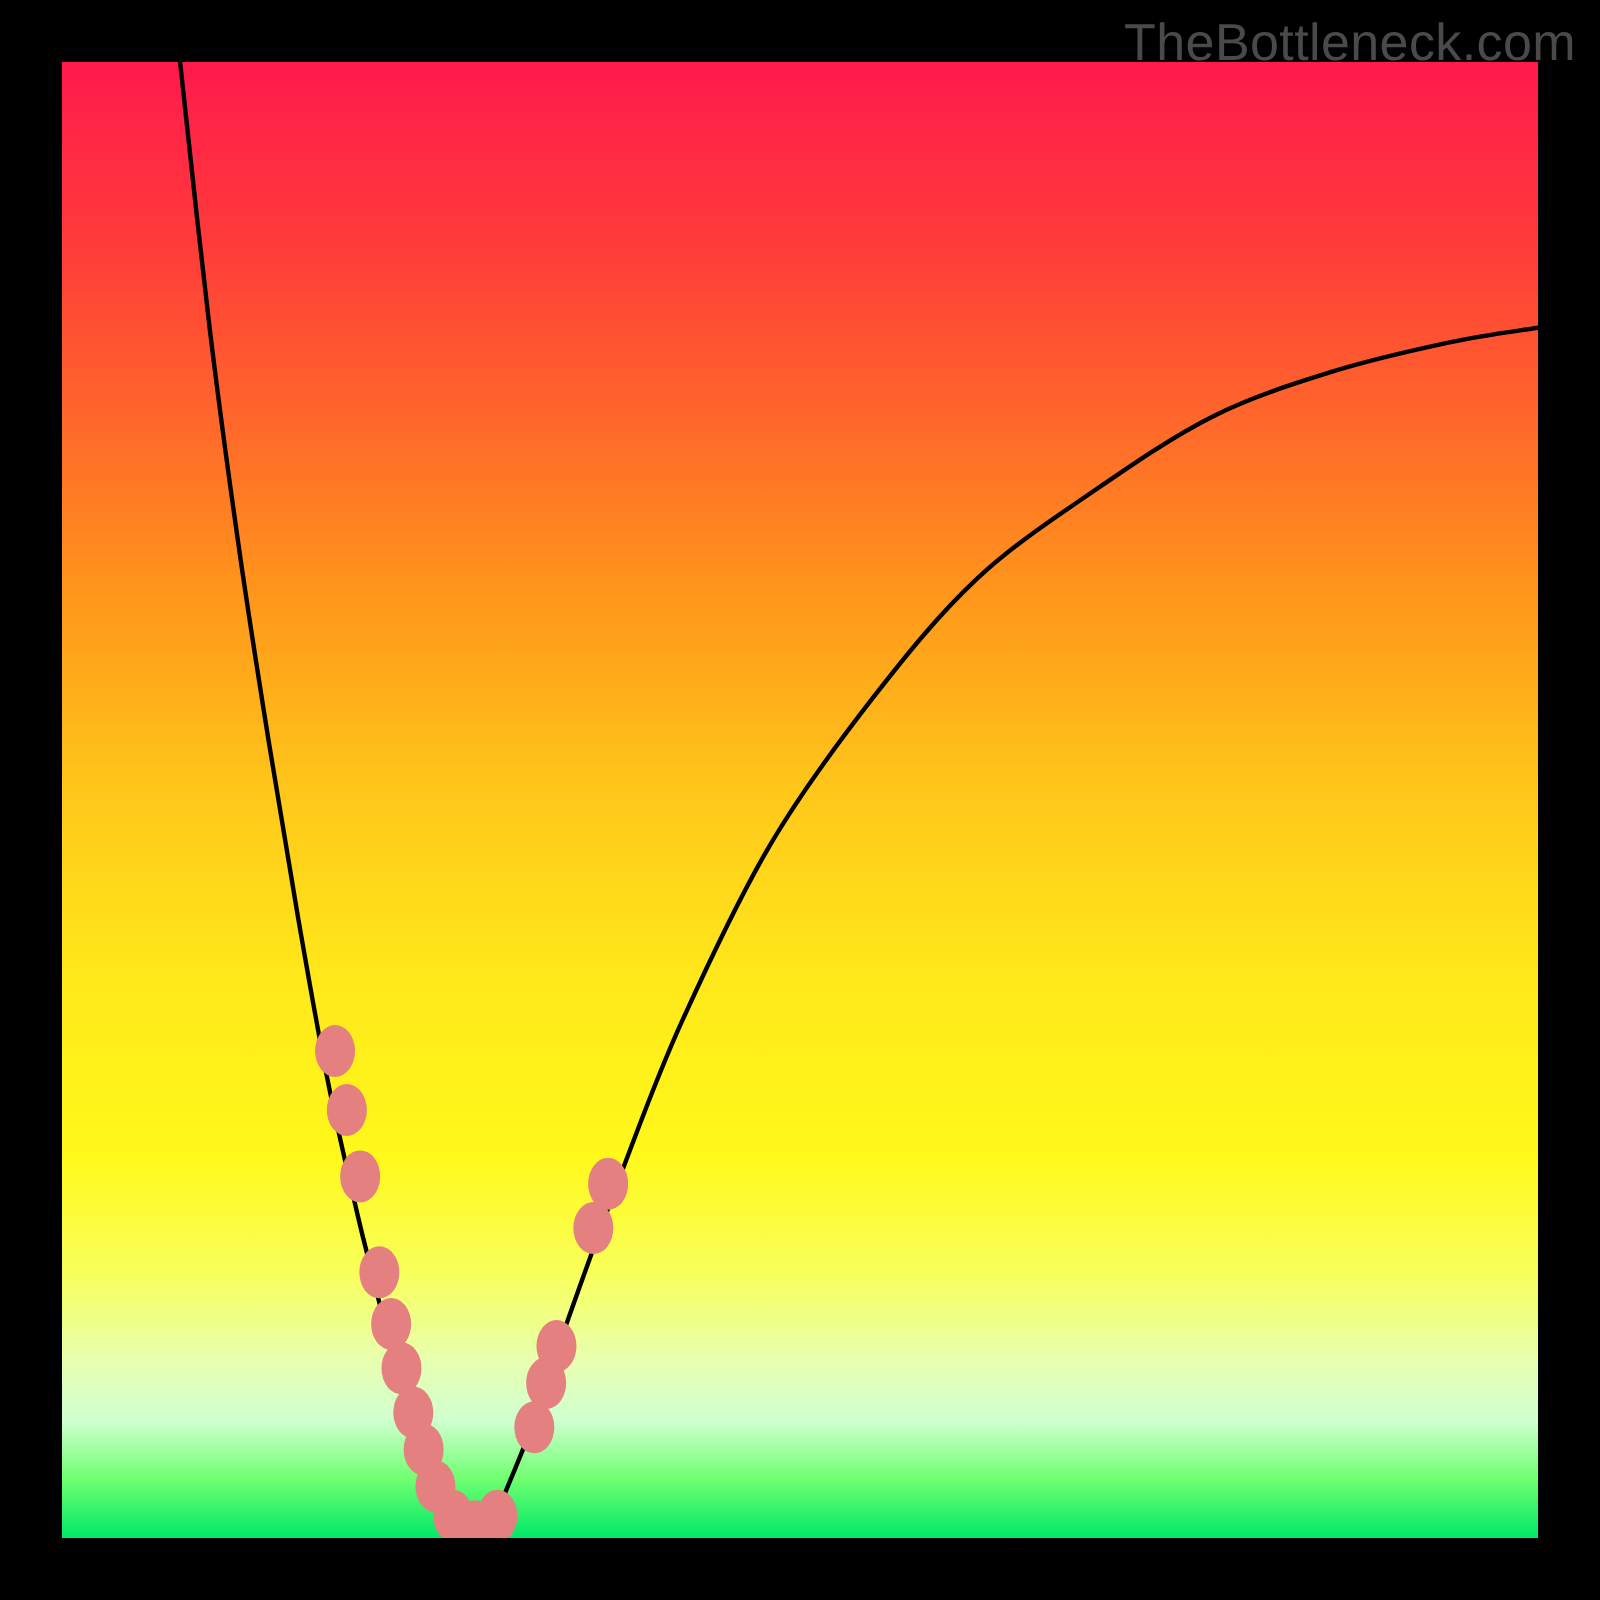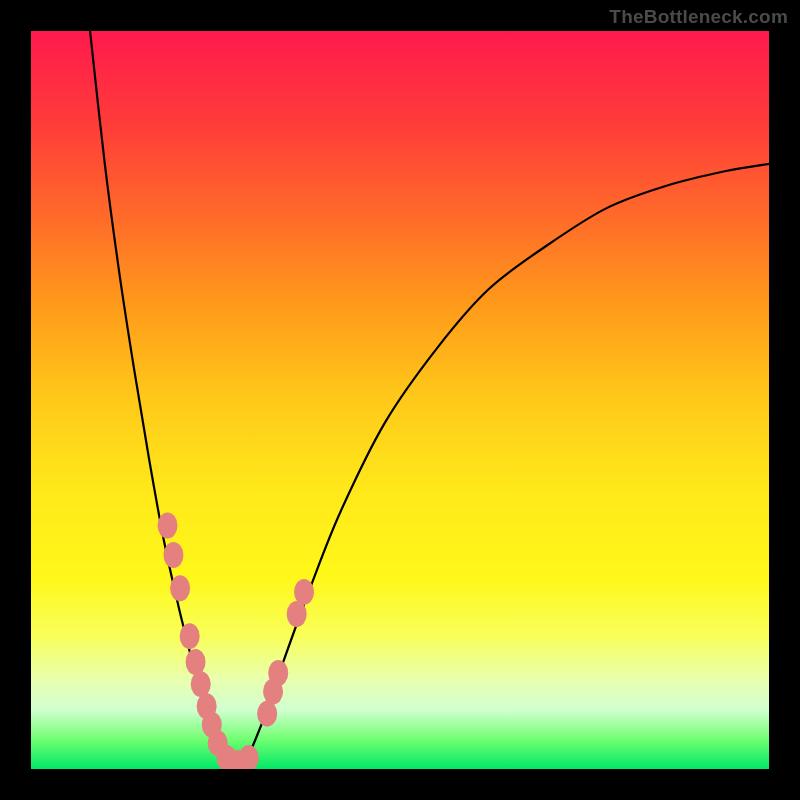--- a/index.html
+++ b/index.html
@@ -24,22 +24,22 @@
       #d0ffd0 92%,
       #70ff70 96%,
       #00e868 100%);
     pointer-events: none;
   }
   .watermark {
     position: absolute;
     top: 6px;
     right: 12px;
     color: #4a4a4a;
-    font-size: 19px;
-    font-weight: 700;
+    font-size: 26px;
+    font-weight: 400;
     letter-spacing: 0.2px;
     pointer-events: none;
   }
   svg.curve-layer {
     position: absolute;
     top: 31px;
     left: 31px;
     width: 738px;
     height: 738px;
     pointer-events: none;

